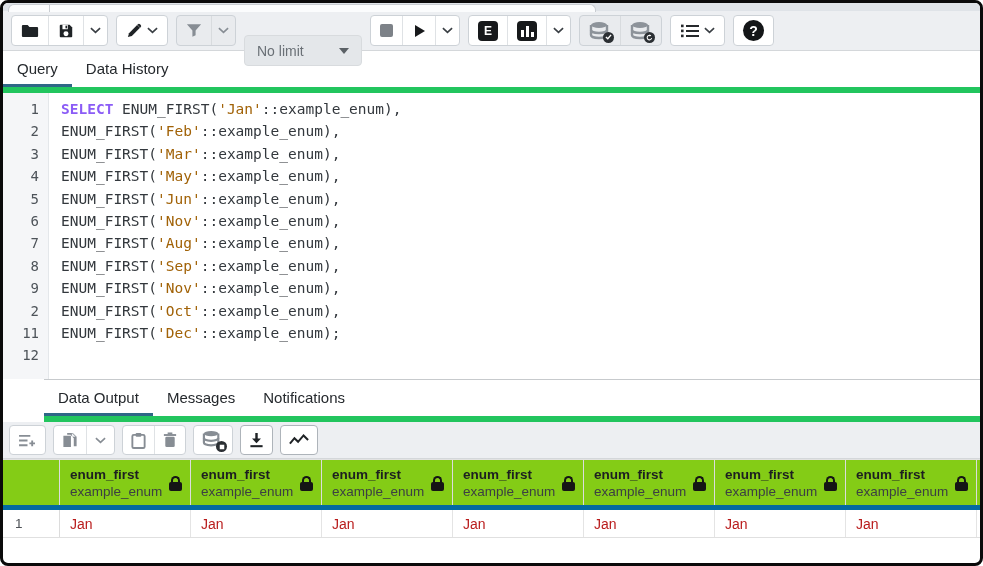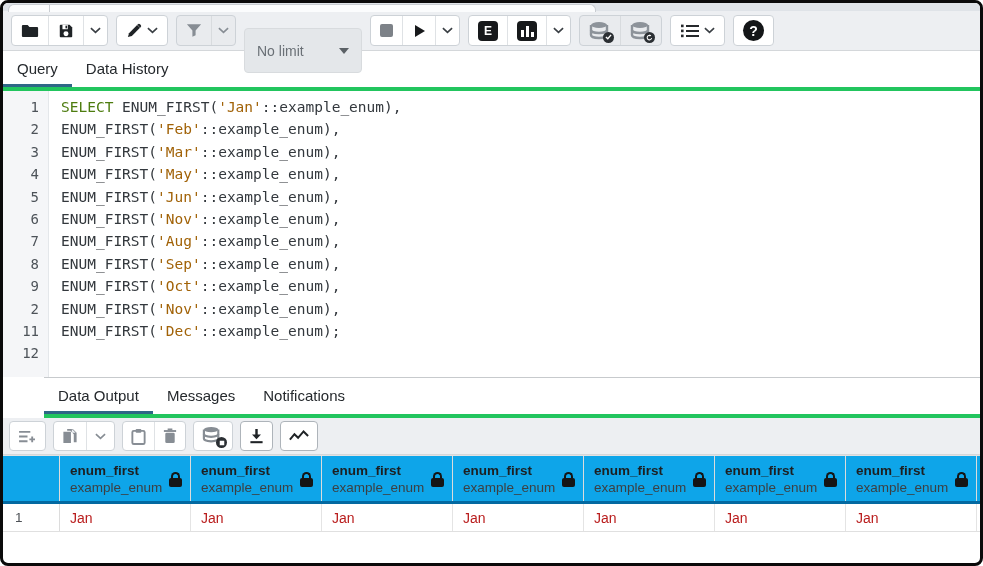--- a/index.html
+++ b/index.html
@@ -21,66 +21,66 @@
     border-radius:4px; overflow:hidden; }
   .btn-group.disabled{ background:#e9ebee; }
   .tb-btn{ display:flex; align-items:center; justify-content:center; gap:4px;
     padding:0 9px; border:none; background:transparent; cursor:pointer; height:100%;
     color:#23272b; }
   .tb-btn + .tb-btn{ border-left:1px solid #dfe2e5; }
   .btn-group.disabled .tb-btn + .tb-btn{ border-left:1px solid #d8dbde; }
   .tb-btn.narrow{ padding:0 6px; }
   .gray-ic{ color:#878d94; }
   .dark-ic{ color:#1f2326; }
-  .limit-select{ height:45px; min-width:118px; background:#e4e7ea; border:1px solid #d8dbde;
+  .limit-select{ height:31px; min-width:118px; background:#e4e7ea; border:1px solid #d8dbde;
     border-radius:4px; display:flex; align-items:center; justify-content:space-between;
     padding:0 12px; color:#6a7076; font-size:14px; cursor:pointer;margin-top:40px; }
   .caret-down{ width:0; height:0; border-left:5px solid transparent; border-right:5px solid transparent;
     border-top:6px solid #5b6166; margin-left:10px; }
   .stop-square{ width:13px; height:13px; background:#7d8288; border-radius:2px; }
   .badge-dark{ width:20px; height:20px; background:#17191b; border-radius:4px; color:#fff;
     font-weight:bold; font-size:12px; display:flex; align-items:center; justify-content:center; }
   .badge-bars{ width:20px; height:20px; background:#17191b; border-radius:4px;
     display:flex; align-items:flex-end; justify-content:center; gap:2px; padding:4px 3px; }
   .badge-bars i{ display:block; width:3px; background:#fff; }
   .badge-bars i:nth-child(1){ height:7px; } .badge-bars i:nth-child(2){ height:11px; }
   .badge-bars i:nth-child(3){ height:5px; }
   .help-circle{ width:21px; height:21px; background:#141618; border-radius:50%; color:#fff;
     font-weight:bold; font-size:14px; display:flex; align-items:center; justify-content:center; }
   .dbstack{ position:relative; width:22px; height:20px; }
   .db-badge{ position:absolute; right:-3px; bottom:-2px; width:11px; height:11px;
     border-radius:50%; background:#2b2f33; display:flex; align-items:center; justify-content:center; }
   
-  .panel-tabs{ display:flex; background:#fff; border-bottom:4px solid #22c55e; }
+  .panel-tabs{ display:flex; background:#fff; border-bottom:6px solid #22c55e; }
   .ptab{ padding:9px 14px 7px 14px; font-size:15px; color:#25292d; cursor:pointer;
     border-bottom:3px solid transparent; }
   .ptab.active{ border-bottom:3px solid #2e6786; font-weight:normal; }
   
   .editor{ display:flex; height:286px; background:#fff; }
   .gutter{ width:46px; background:#f5f6f8; border-right:1px solid #e4e7ea;
     padding:5px 9px 0 0; text-align:right;
     font-family:"DejaVu Sans Mono","Liberation Mono",monospace; font-size:14px; color:#4d5359; }
   .gut-num{ height:22.4px; line-height:22.4px; }
   .code-area{ flex:1; padding:5px 0 0 12px;
     font-family:"DejaVu Sans Mono","Liberation Mono",monospace; font-size:14.5px; color:#33383d;
     cursor:text; }
   .code-line{ height:22.4px; line-height:22.4px; white-space:pre; }
-  .tok-kw{ color:#4d7c0f; font-weight:normal; }
+  .tok-kw{ color:#8b5cf6; font-weight:bold; }
   .tok-str{ color:#a16207; }
   
   .out-tabbar{ border-top:1px solid #c7cacd;margin-left:41px; }
   
   .out-toolbar{ height:37px; background:#edeff2; border-bottom:1px solid #d4d7da;
     display:flex; align-items:center; padding:0 6px; gap:7px; }
   .ob{ height:30px; }
   .ob .tb-btn{ padding:0 8px; }
   .enabled-border{ border:1px solid #aeb4ba; }
   
   .grid{ background:#fff; }
-  .g-header{ display:flex; border-bottom:3px solid #0369a1; border-top:1px solid #e2e2e2; background:#0ea5e9; }
+  .g-header{ display:flex; border-bottom:5px solid #0369a1; border-top:1px solid #e2e2e2; background:#84cc16; }
   .g-hcell{ width:131px; border-right:1px solid #dcdcdc; padding:5px 8px 4px 10px;
     display:flex; align-items:center; justify-content:space-between; cursor:pointer; height:45px; }
   .g-hcell .names{ line-height:17px; font-size:13.5px; }
   .g-hcell .cname{ font-weight:bold; color:#1d1f21; }
   .g-hcell .ctype{ color:#3c4043; }
   .g-corner{ width:57px; border-right:1px solid #dcdcdc; height:45px; }
   .g-row{ display:flex; border-bottom:1px solid #e0e0e0; height:28px; }
   .g-num{ width:57px; border-right:1px solid #dcdcdc; font-size:13.5px; color:#4d5156;
     display:flex; align-items:center; padding-left:12px; background:#fff; cursor:pointer; }
   .g-cell{ width:131px; border-right:1px solid #e4e4e4; font-size:14px; color:#b91c1c;
@@ -297,22 +297,22 @@
       </div>
     <div class="code-area">
         <div class="code-line"><span class="tok-kw">SELECT</span><span> ENUM_FIRST(</span><span class="tok-str">'Jan'</span><span>::example_enum),</span></div>
         <div class="code-line"><span>ENUM_FIRST(</span><span class="tok-str">'Feb'</span><span>::example_enum),</span></div>
         <div class="code-line"><span>ENUM_FIRST(</span><span class="tok-str">'Mar'</span><span>::example_enum),</span></div>
         <div class="code-line"><span>ENUM_FIRST(</span><span class="tok-str">'May'</span><span>::example_enum),</span></div>
         <div class="code-line"><span>ENUM_FIRST(</span><span class="tok-str">'Jun'</span><span>::example_enum),</span></div>
         <div class="code-line"><span>ENUM_FIRST(</span><span class="tok-str">'Nov'</span><span>::example_enum),</span></div>
         <div class="code-line"><span>ENUM_FIRST(</span><span class="tok-str">'Aug'</span><span>::example_enum),</span></div>
         <div class="code-line"><span>ENUM_FIRST(</span><span class="tok-str">'Sep'</span><span>::example_enum),</span></div>
+        <div class="code-line"><span>ENUM_FIRST(</span><span class="tok-str">'Nov'</span><span>::example_enum),</span></div>
         <div class="code-line"><span>ENUM_FIRST(</span><span class="tok-str">'Oct'</span><span>::example_enum),</span></div>
-        <div class="code-line"><span>ENUM_FIRST(</span><span class="tok-str">'Nov'</span><span>::example_enum),</span></div>
         <div class="code-line"><span>ENUM_FIRST(</span><span class="tok-str">'Dec'</span><span>::example_enum);</span></div>
       </div>
   </div>
 
   <div class="panel-tabs out-tabbar">
     <div class="ptab active">Data Output</div>
     <div class="ptab">Messages</div>
     <div class="ptab">Notifications</div>
   </div>
 

